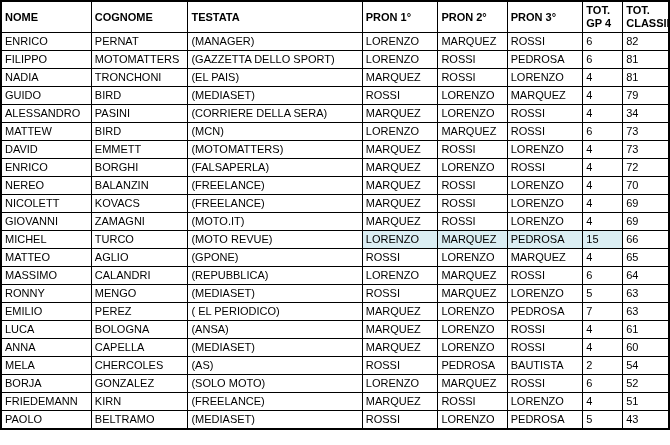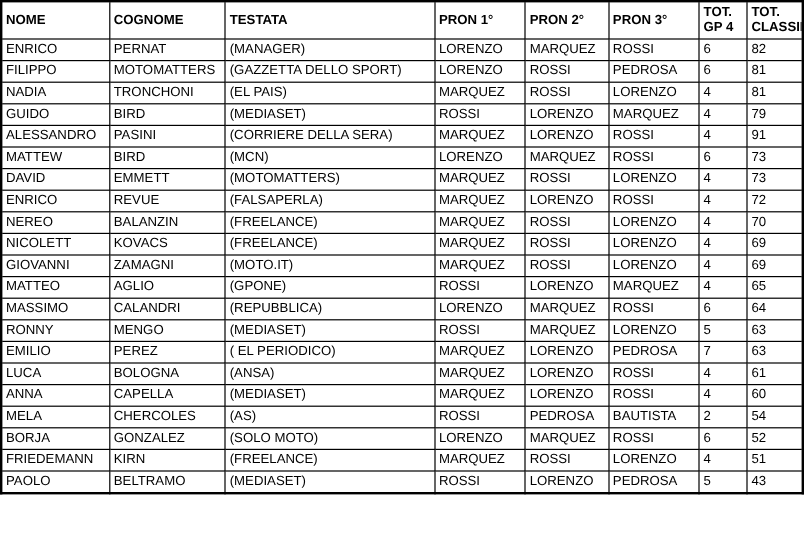--- a/index.html
+++ b/index.html
@@ -136,21 +136,21 @@
         <td>79</td>
       </tr>
       <tr>
         <td>ALESSANDRO</td>
         <td>PASINI</td>
         <td>(CORRIERE DELLA SERA)</td>
         <td>MARQUEZ</td>
         <td>LORENZO</td>
         <td>ROSSI</td>
         <td>4</td>
-        <td>91</td>
+        <td>34</td>
       </tr>
       <tr>
         <td>MATTEW</td>
         <td>BIRD</td>
         <td>(MCN)</td>
         <td>LORENZO</td>
         <td>MARQUEZ</td>
         <td>ROSSI</td>
         <td>6</td>
         <td>73</td>
@@ -160,21 +160,21 @@
         <td>EMMETT</td>
         <td>(MOTOMATTERS)</td>
         <td>MARQUEZ</td>
         <td>ROSSI</td>
         <td>LORENZO</td>
         <td>4</td>
         <td>73</td>
       </tr>
       <tr>
         <td>ENRICO</td>
-        <td>REVUE</td>
+        <td>BORGHI</td>
         <td>(FALSAPERLA)</td>
         <td>MARQUEZ</td>
         <td>LORENZO</td>
         <td>ROSSI</td>
         <td>4</td>
         <td>72</td>
       </tr>
       <tr>
         <td>NEREO</td>
         <td>BALANZIN</td>
@@ -197,20 +197,30 @@
       </tr>
       <tr>
         <td>GIOVANNI</td>
         <td>ZAMAGNI</td>
         <td>(MOTO.IT)</td>
         <td>MARQUEZ</td>
         <td>ROSSI</td>
         <td>LORENZO</td>
         <td>4</td>
         <td>69</td>
+      </tr>
+      <tr>
+        <td>MICHEL</td>
+        <td>TURCO</td>
+        <td>(MOTO REVUE)</td>
+        <td class="highlight">LORENZO</td>
+        <td class="highlight">MARQUEZ</td>
+        <td class="highlight">PEDROSA</td>
+        <td class="highlight">15</td>
+        <td>66</td>
       </tr>
       <tr>
         <td>MATTEO</td>
         <td>AGLIO</td>
         <td>(GPONE)</td>
         <td>ROSSI</td>
         <td>LORENZO</td>
         <td>MARQUEZ</td>
         <td>4</td>
         <td>65</td>

